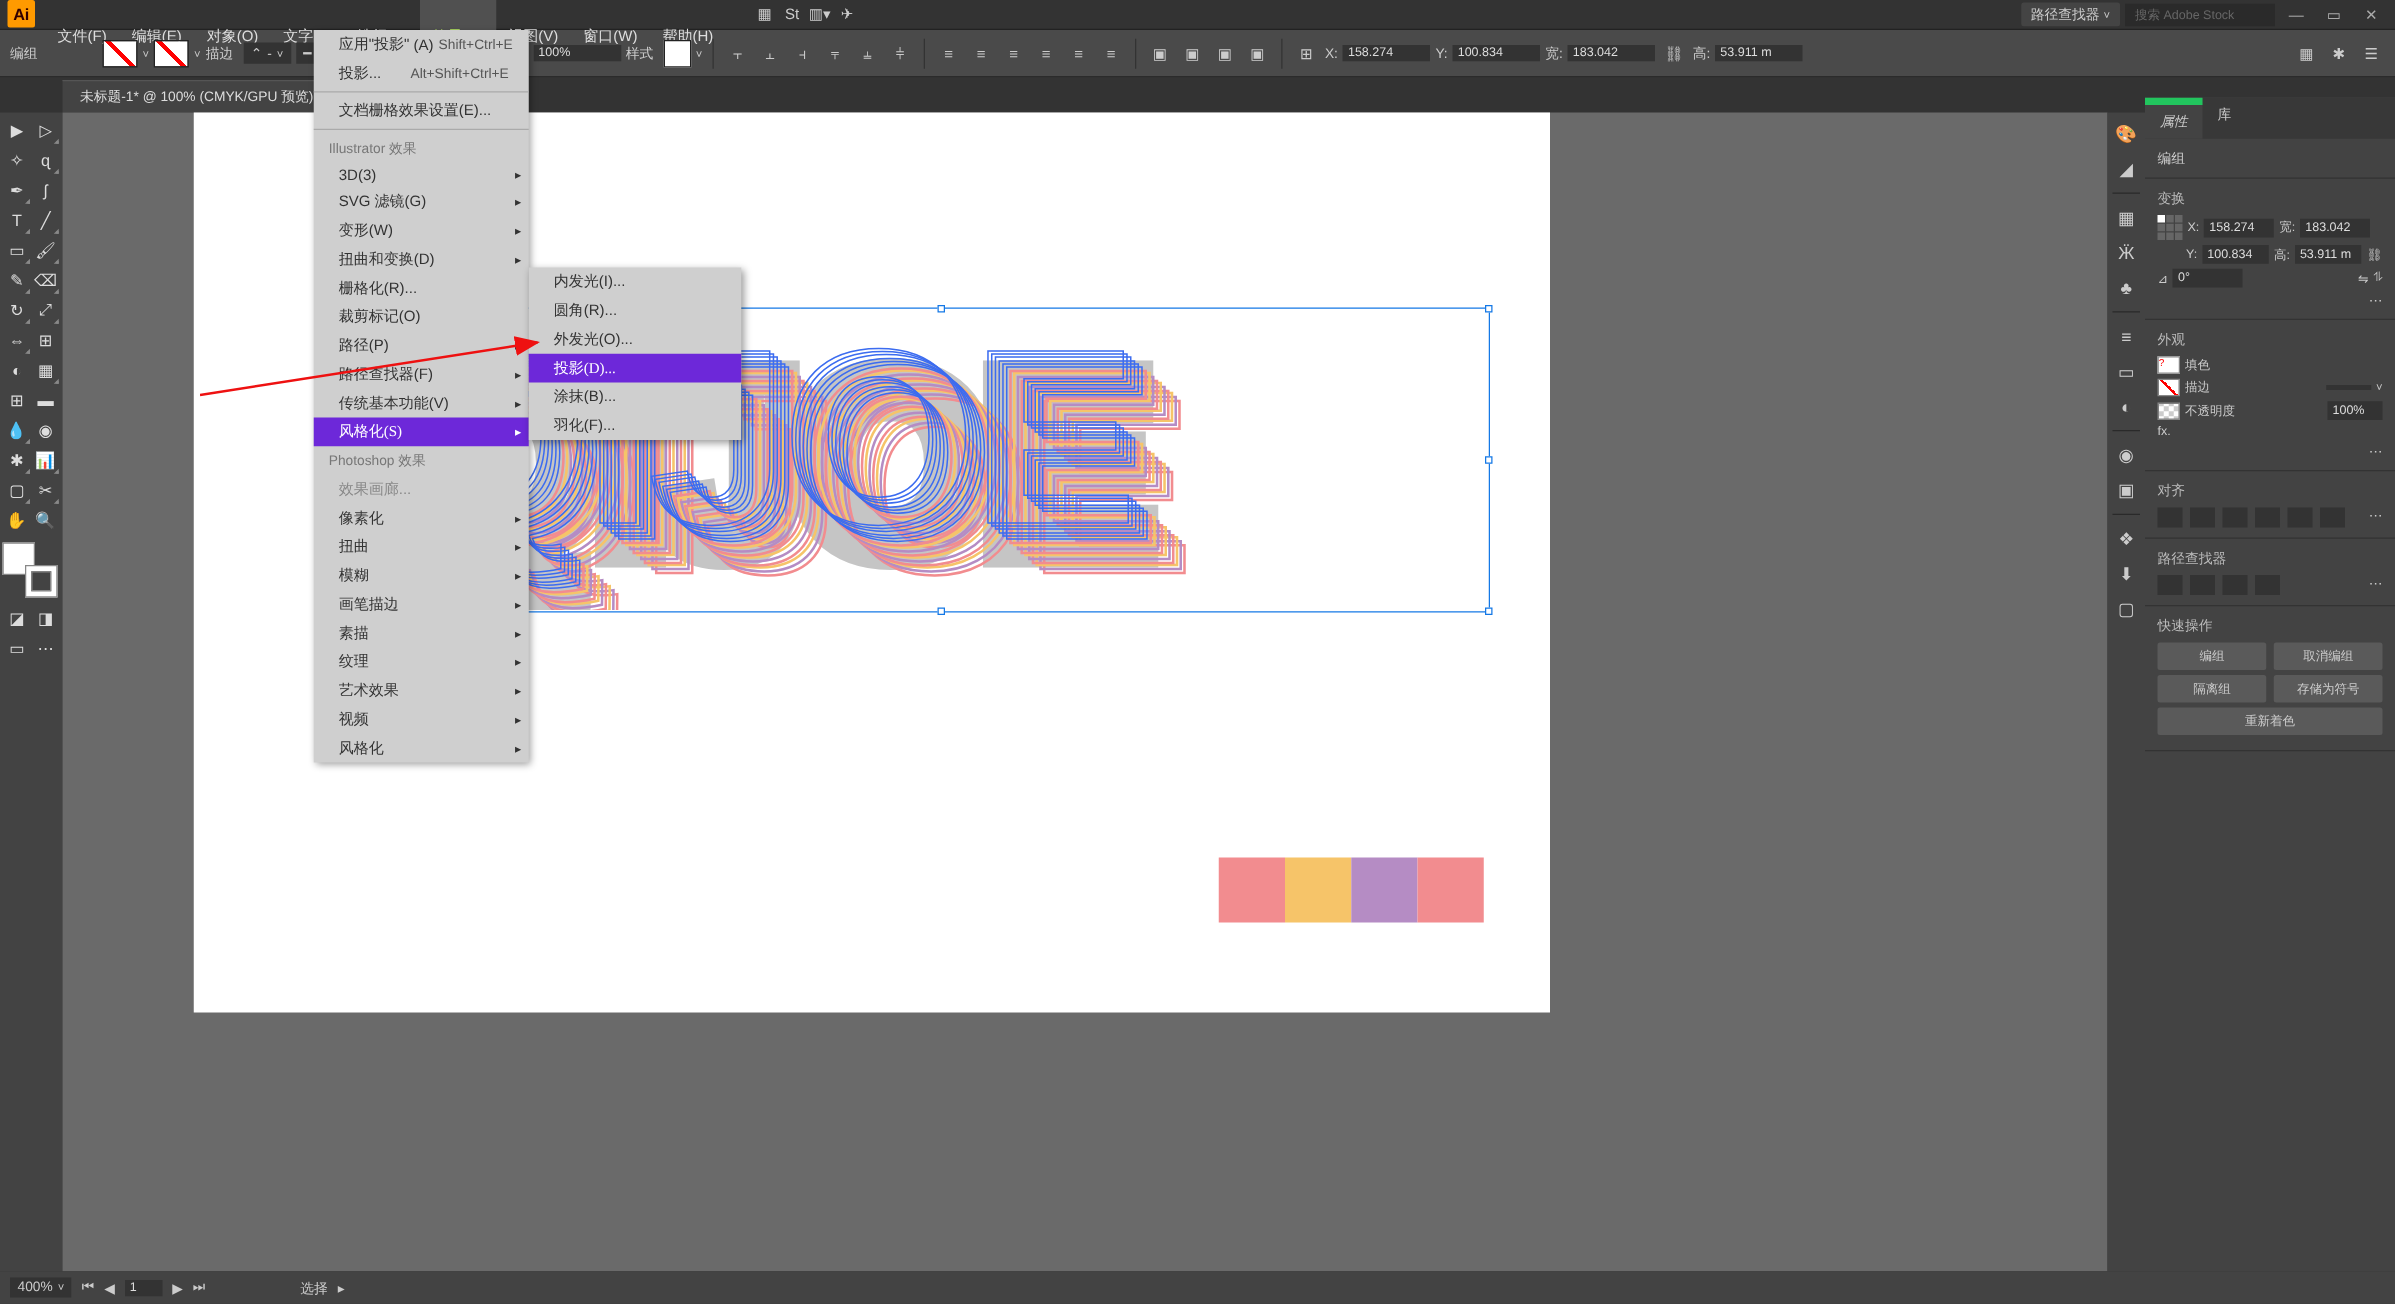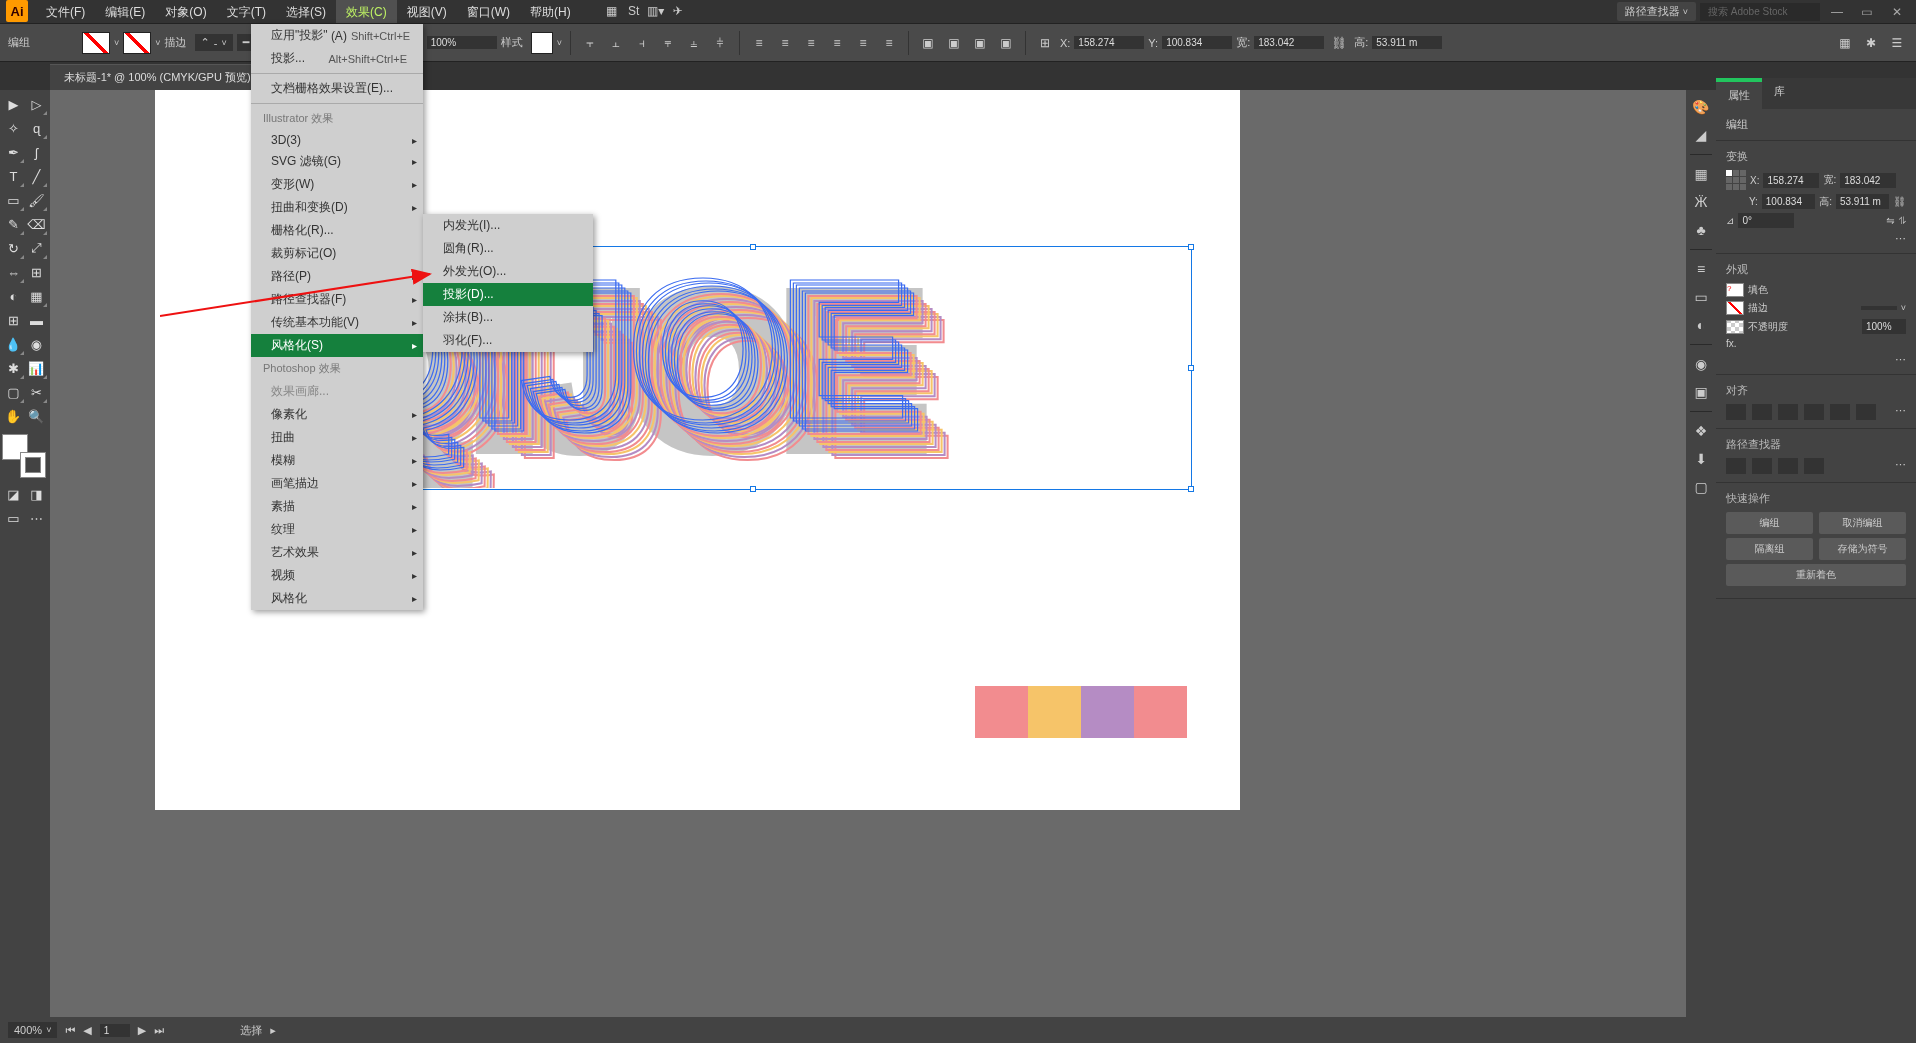--- a/index.html
+++ b/index.html
@@ -1,21 +1,21 @@
 <!DOCTYPE html>
 <html><head>
 <meta charset="utf-8">
 <style>
 * { box-sizing: border-box; margin: 0; padding: 0; font-family: "Microsoft YaHei", "Segoe UI", sans-serif; }
 body { background: #333333; color: #cccccc; font-size: 11px; overflow: hidden; width: 1916px; height: 1043px; position: relative; }
 
 
 .menubar { height: 24px; background: #333333; display: flex; padding: 0 6px; border-bottom: 1px solid #222; }
 .logo { width: 22px; height: 22px; background: #ff9a00; color: #310000; font-weight: bold; font-size: 13px; display: flex; align-items: center; justify-content: center; margin-right: 8px; border-radius: 2px; }
-.menu-item { padding: 4px 10px; cursor: pointer; color: #ddd; font-size: 12px; }
+.menu-item { padding: 21px 10px; cursor: pointer; color: #ddd; font-size: 12px; }
 .menu-item.active { background: #505050; color: #bef264; }
 .menubar-right { margin-left: auto; display: flex; align-items: center; gap: 4px; }
 .ws-select { background: #444; padding: 2px 8px; font-size: 11px; border-radius: 2px; }
 .search-box { background: #2a2a2a; padding: 2px 8px; font-size: 10px; color: #666; width: 120px; }
 .win-btn { width: 26px; height: 18px; display: inline-flex; align-items: center; justify-content: center; color: #aaa; font-size: 12px; }
 
 
 .controlbar { height: 38px; background: #4a4a4a; display: flex; align-items: center; padding: 0 8px; gap: 4px; border-bottom: 1px solid #222; font-size: 11px; color:#ccc; }
 .cb-label { margin-right: 4px; font-size:11px; }
 .cb-swatch { width: 28px; height: 22px; background: linear-gradient(45deg,#fff 45%,#f00 45%,#f00 55%,#fff 55%); border:1px solid #222; }
@@ -51,40 +51,40 @@
 
 
 .rpanel-strip { position:absolute; top:90px; right:200px; width:30px; bottom:26px; background:#434343; display:flex; flex-direction:column; align-items:center; padding-top:4px; gap:2px; }
 .rp-icn { width:26px; height:26px; display:flex; align-items:center; justify-content:center; color:#ccc; font-size:14px; }
 .rp-sep { width:22px; height:1px; background:#2a2a2a; margin:4px 0; }
 
 
 .props { position:absolute; top:78px; right:0; width:200px; bottom:26px; background:#434343; color:#ccc; font-size:11px; overflow:hidden; }
 .props-tabs { display:flex; background:#383838; }
 .ptab { padding:6px 12px; font-size:11px; }
-.ptab.active { background:#434343; border-top:4px solid #22c55e; }
+.ptab.active { background:#434343; border-top:6px solid #22c55e;font-style:italic; }
 .psect { padding:8px 10px; border-bottom:1px solid #333; }
 .psect-title { font-size:11px; color:#bbb; margin-bottom:6px; }
 .prow { display:flex; align-items:center; gap:4px; margin-bottom:4px; font-size:10px; }
 .pfield { background:#333; padding:2px 4px; width:56px; color:#ddd; font-size:10px; }
 .reg9 { display:grid; grid-template-columns:repeat(3,6px); grid-template-rows:repeat(3,6px); gap:1px; }
 .reg9 span { background:#666; }
 .reg9 span.on { background:#fff; }
 .pbtn { flex:1; background:#5a5a5a; text-align:center; padding:4px 0; font-size:10px; border-radius:2px; }
 .picnrow { display:flex; gap:6px; margin-top:4px; }
 .picn { width:20px; height:16px; background:#333; }
 
 
 .statusbar { position:absolute; bottom:0; left:0; right:0; height:26px; background:#434343; display:flex; align-items:center; padding:0 8px; gap:8px; font-size:11px; color:#ccc; }
 
 
 .menu { position:absolute; background:#cfcfcf; color:#333; box-shadow:2px 2px 6px rgba(0,0,0,0.4); font-size:12px; min-width:170px; }
 .menu .mi { padding:3px 16px 3px 20px; display:flex; align-items:center; white-space:nowrap; position:relative; cursor:default; }
 .menu .mi.has-sub::after { content:'▸'; position:absolute; right:6px; font-size:10px; }
-.menu .mi.hl { background:#15803d; color:#fff; }
+.menu .mi.hl { background:#6d28d9; color:#fff;font-family:Liberation Serif, serif; }
 .menu .mi.dis { color:#888; }
 .menu .mi .shortcut { margin-left:auto; padding-left:4px; font-size:11px; color:#555; }
 .menu .sep { height:1px; background:#aaa; margin:3px 0; }
 .menu .hdr { padding:4px 12px; color:#777; font-size:11px; }
 
 
 .arrow-line { position:absolute; pointer-events:none; }
 
 .chev { font-size:9px; }
 </style>

